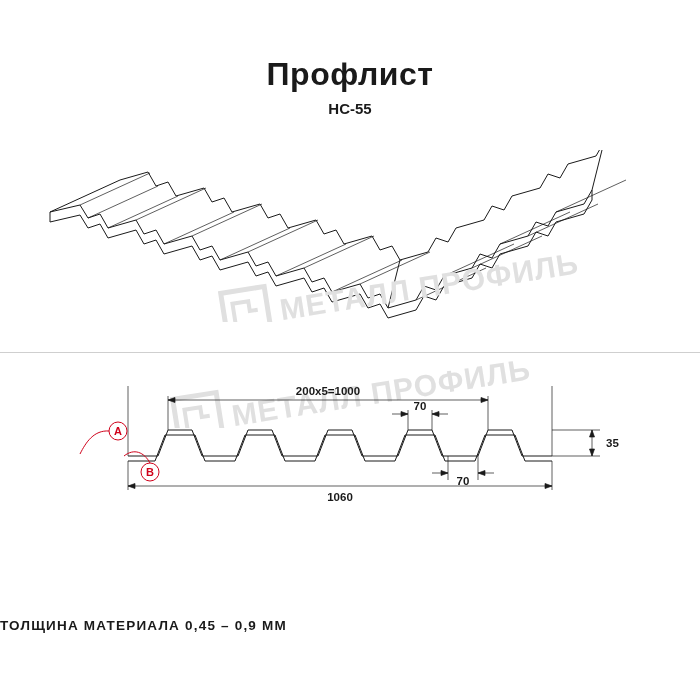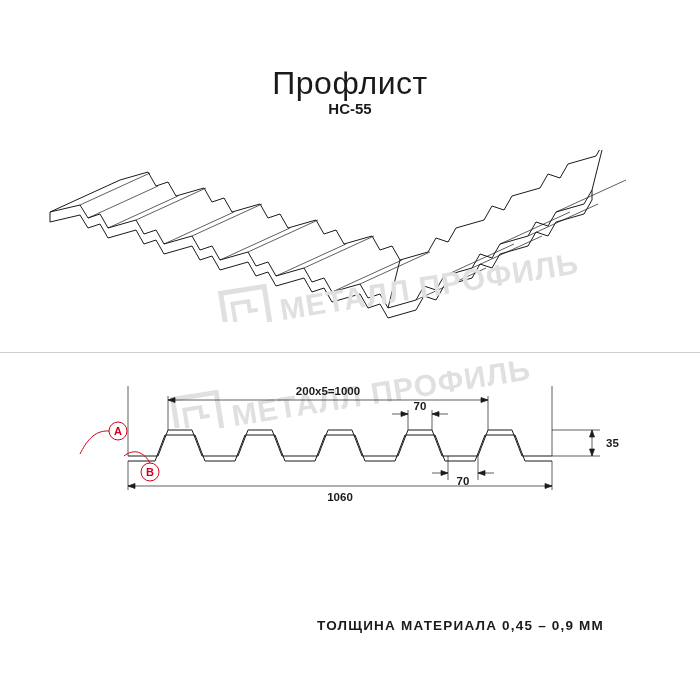--- a/index.html
+++ b/index.html
@@ -14,26 +14,26 @@
     color: #1a1a1a;
     position: relative;
     overflow: hidden;
   }
   .page {
     position: absolute;
     inset: 0;
   }
   .title {
     position: absolute;
-    top: 65px;
+    top: 56px;
     left: 0;
     width: 700px;
     text-align: center;
     font-size: 32px;
-    font-weight: normal;
+    font-weight: bold;
     letter-spacing: 0.5px;
     color: #1a1a1a;
   }
   .subtitle {
     position: absolute;
     top: 100px;
     left: 0;
     width: 700px;
     text-align: center;
     font-size: 15px;
@@ -77,21 +77,21 @@
     left: 170px;
     width: 380px;
     height: 70px;
     pointer-events: none;
   }
   .thickness {
     position: absolute;
     top: 618px;
     left: 0;
     width: 604px;
-    text-align: right;
+    text-align: left;
     font-size: 13.5px;
     font-weight: bold;
     letter-spacing: 1.2px;
     color: #1a1a1a;
   }
   svg { display: block; }
   .ln { fill: none; stroke: #1a1a1a; stroke-width: 1; }
   .ln-thin { fill: none; stroke: #1a1a1a; stroke-width: 0.7; }
   .dim { fill: none; stroke: #1a1a1a; stroke-width: 0.7; }
   .red { fill: none; stroke: #d0021b; stroke-width: 1; }

